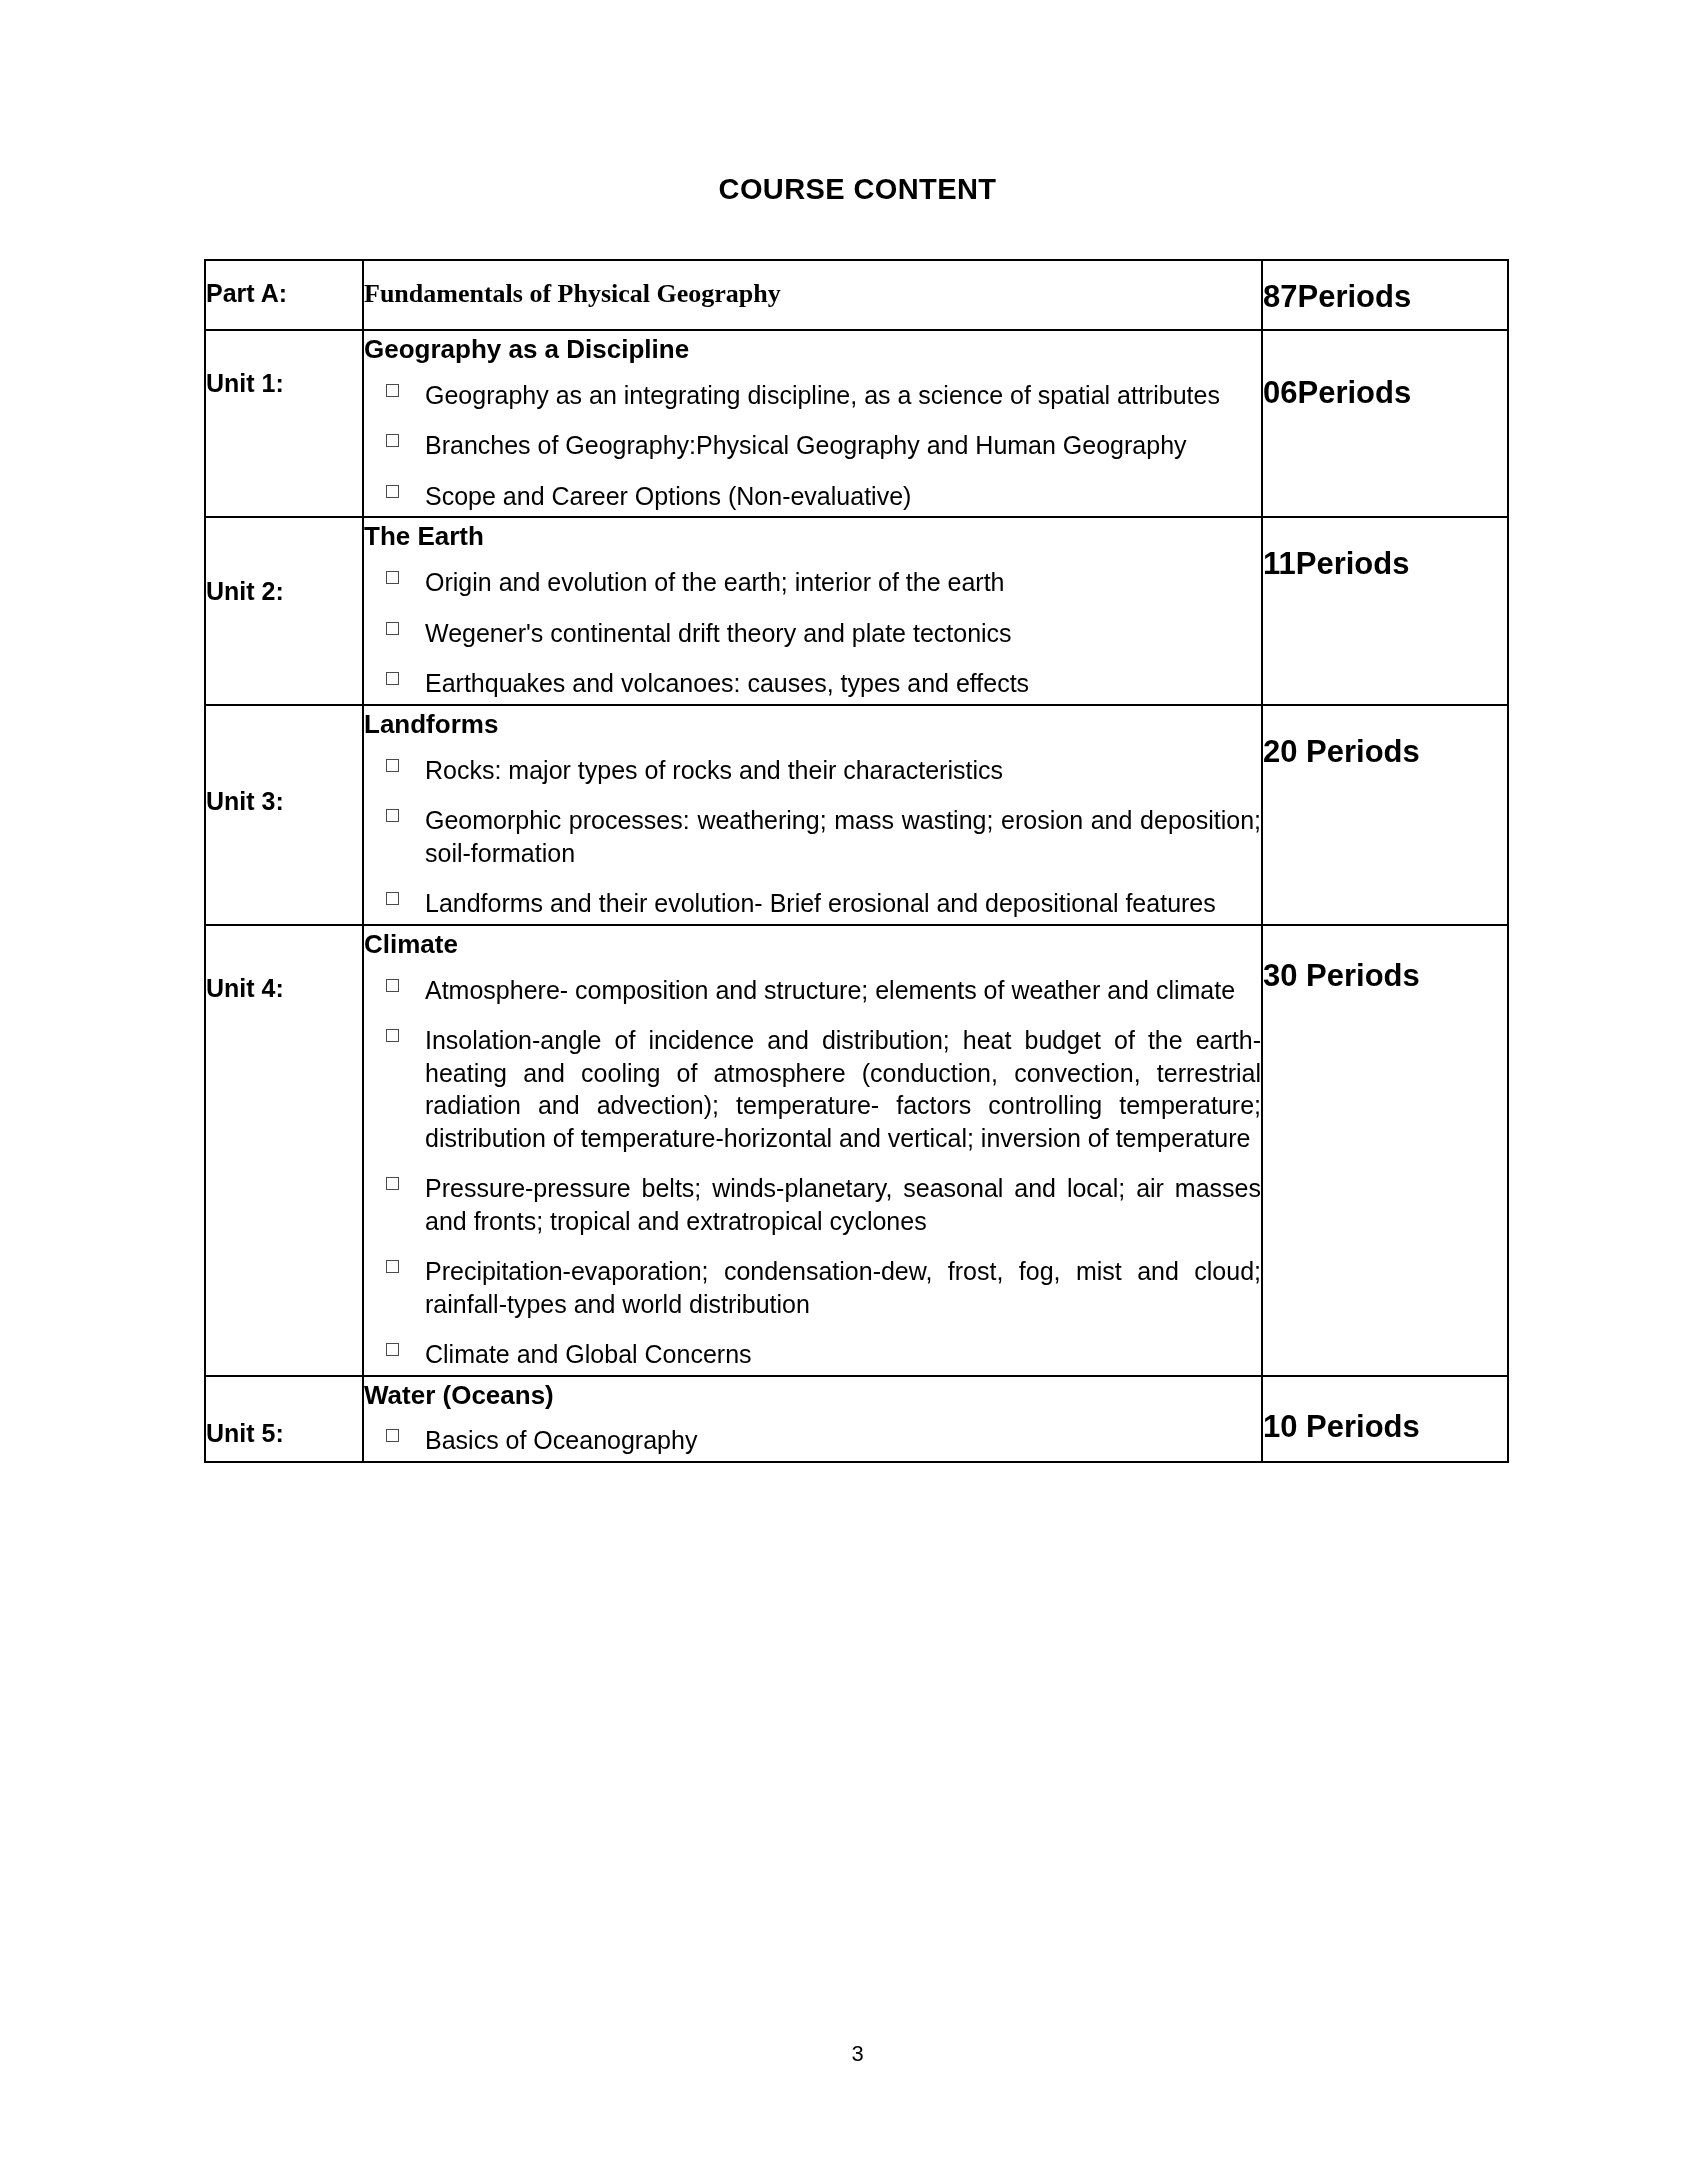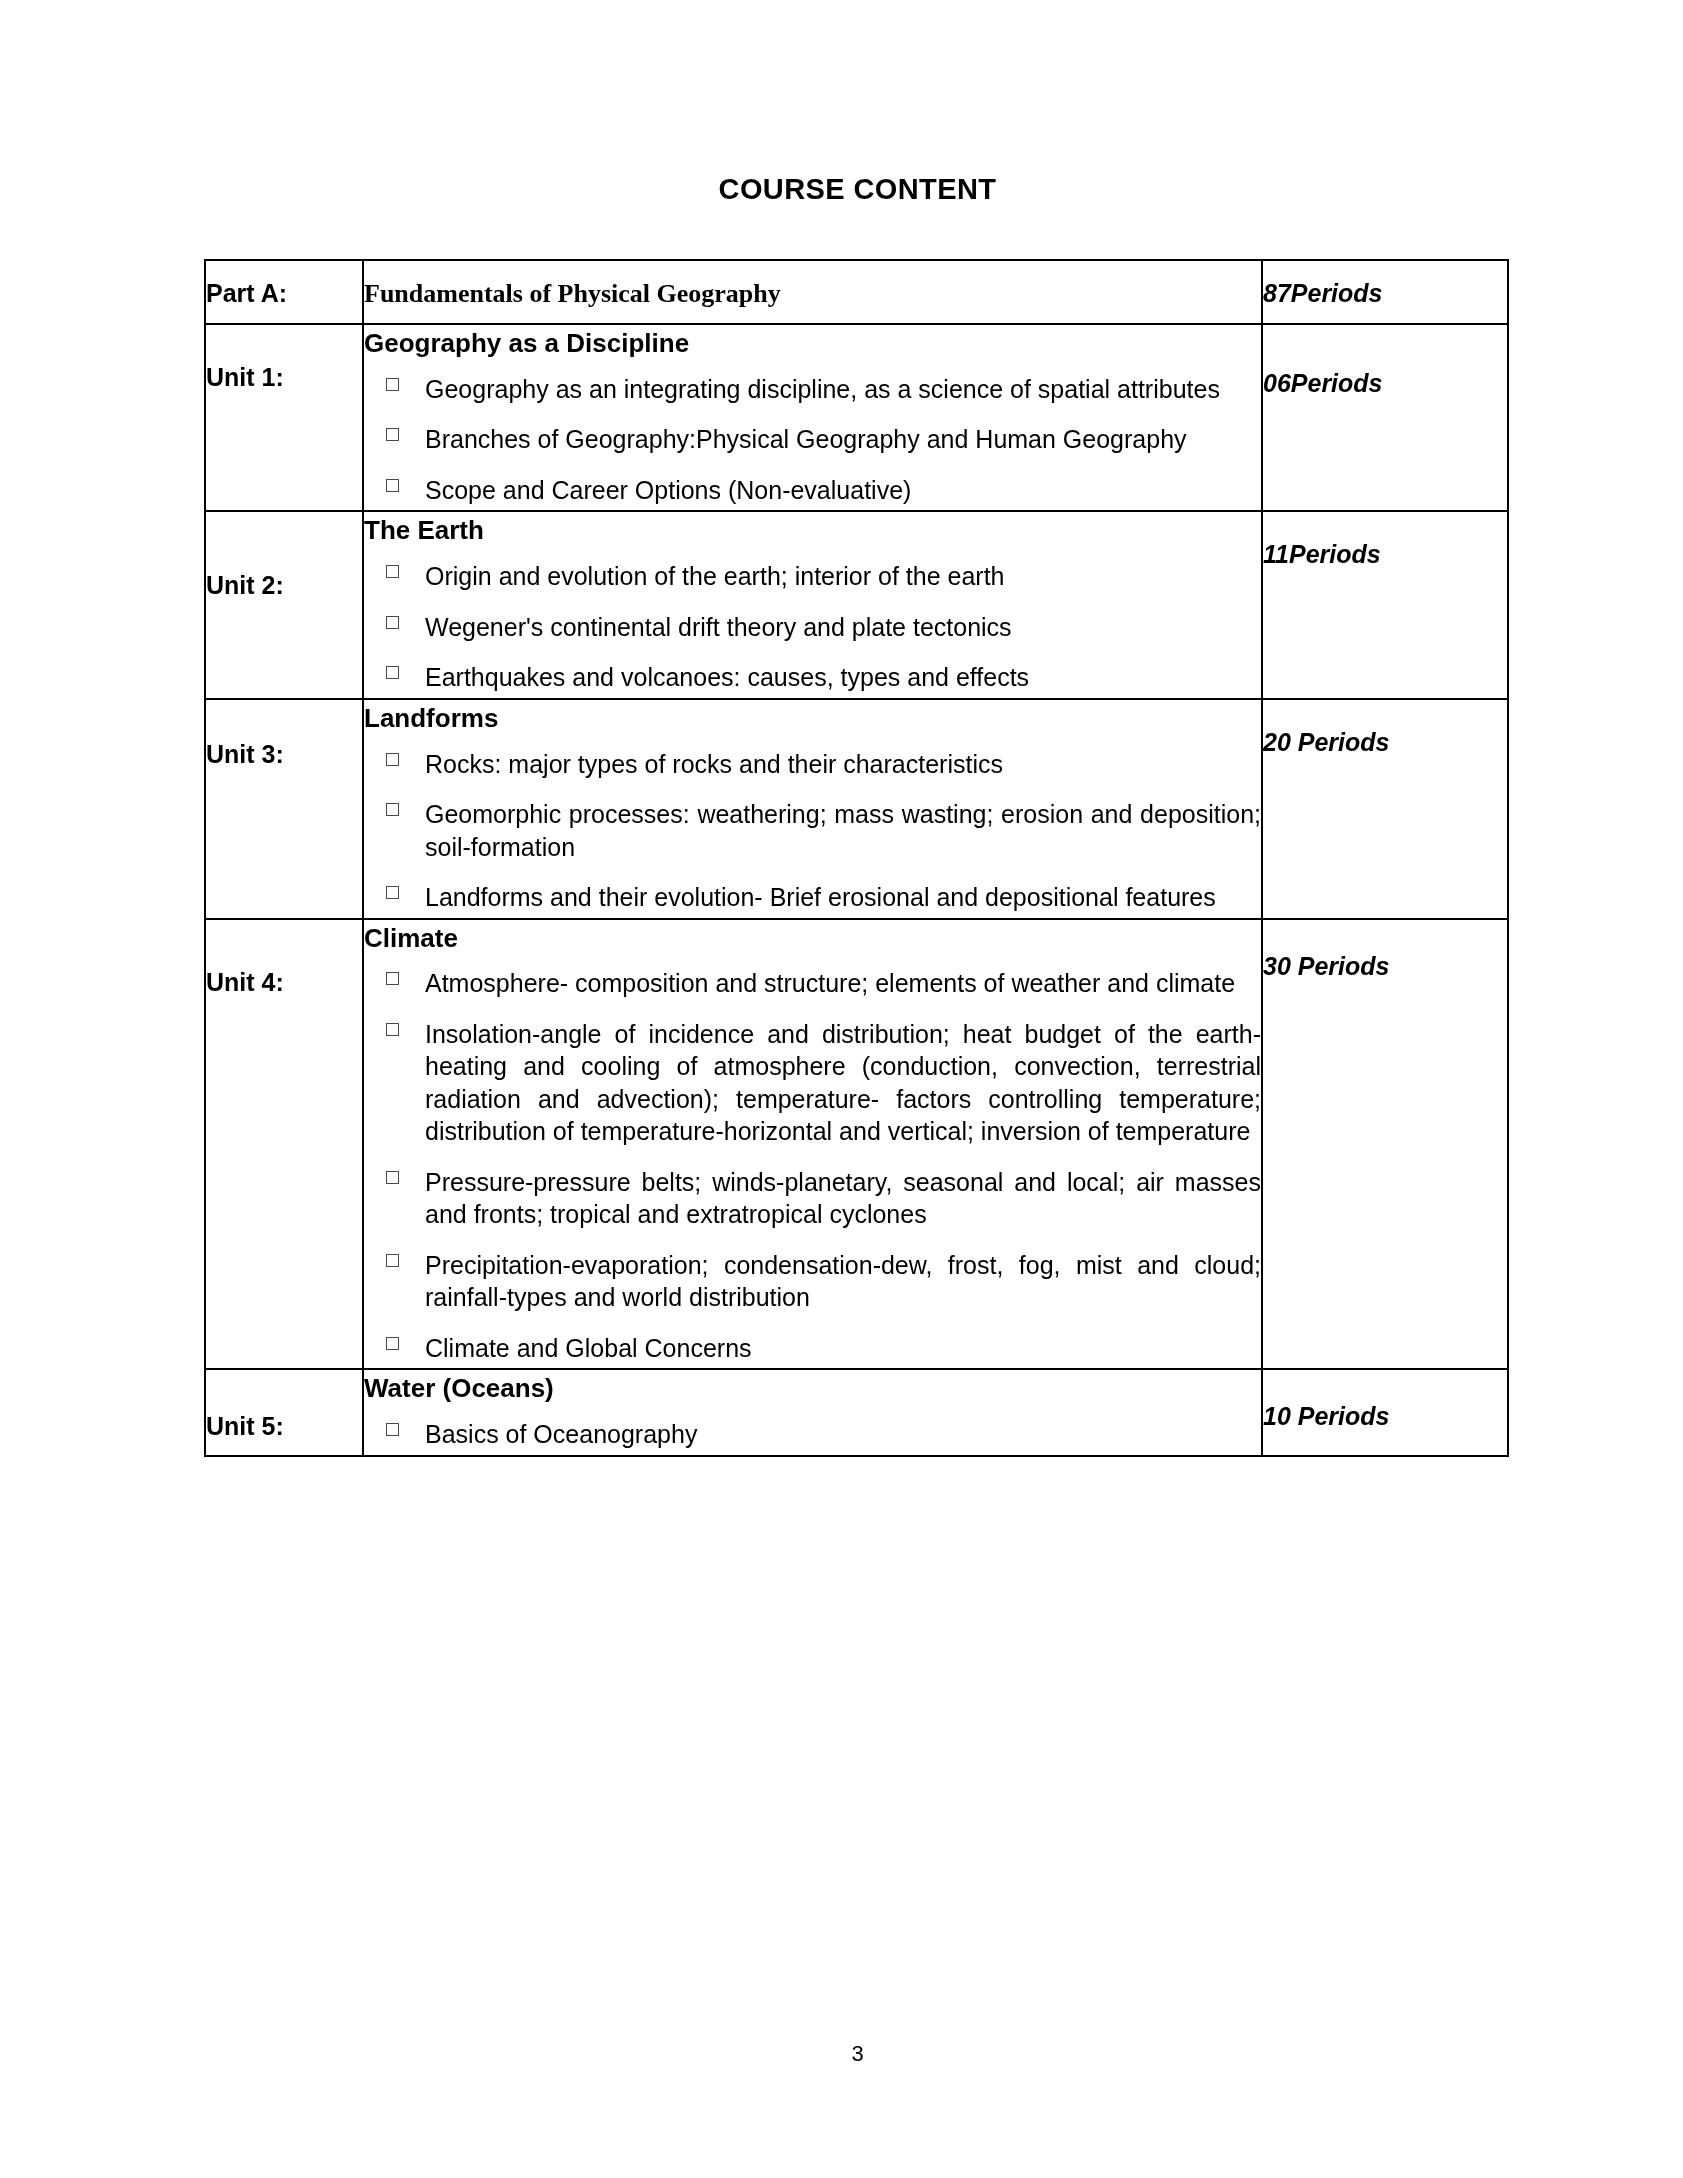--- a/index.html
+++ b/index.html
@@ -54,21 +54,21 @@
     padding: 26px 0 8px 14px;
     font-size: 25px;
     font-weight: bold;
   }
   .unit-cell.part-a {
     padding-top: 18px;
     padding-bottom: 14px;
   }
   .unit-cell.u1  { padding-top: 38px; }
   .unit-cell.u2  { padding-top: 59px; }
-  .unit-cell.u3  { padding-top: 40px; }
+  .unit-cell.u3  { padding-top: 81px; }
   .unit-cell.u4  { padding-top: 48px; border-radius: 28px; }
   .unit-cell.u5  { padding-top: 42px; border-radius: 10px; }
 
   .body-cell {
     padding: 14px 22px 20px 14px;
   }
   .body-cell.part-a {
     padding-top: 18px;
     padding-bottom: 14px;
   }
@@ -104,24 +104,23 @@
     width: 13px;
     height: 13px;
     border: 1.5px solid #4a4a4a;
     box-sizing: border-box;
     background: #ffffff;
   }
   li.nojust { text-align: left; }
 
   .periods-cell {
     padding: 24px 0 8px 22px;
-    font-size: 25px;
+    font-size: 31px;
     font-weight: bold;
     white-space: pre;
-    font-style: italic;
   }
   .periods-cell.part-a { padding-top: 18px; padding-bottom: 14px; }
   .periods-cell.p1 { padding-top: 44px; }
   .periods-cell.p2 { padding-top: 28px; }
   .periods-cell.p3 { padding-top: 28px; }
   .periods-cell.p4 { padding-top: 32px; }
   .periods-cell.p5 { padding-top: 32px; }
 
   .page-number {
     position: absolute;

